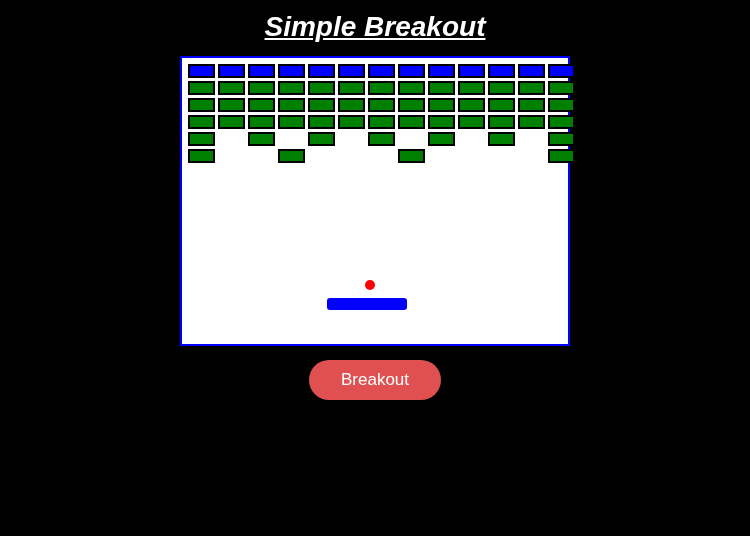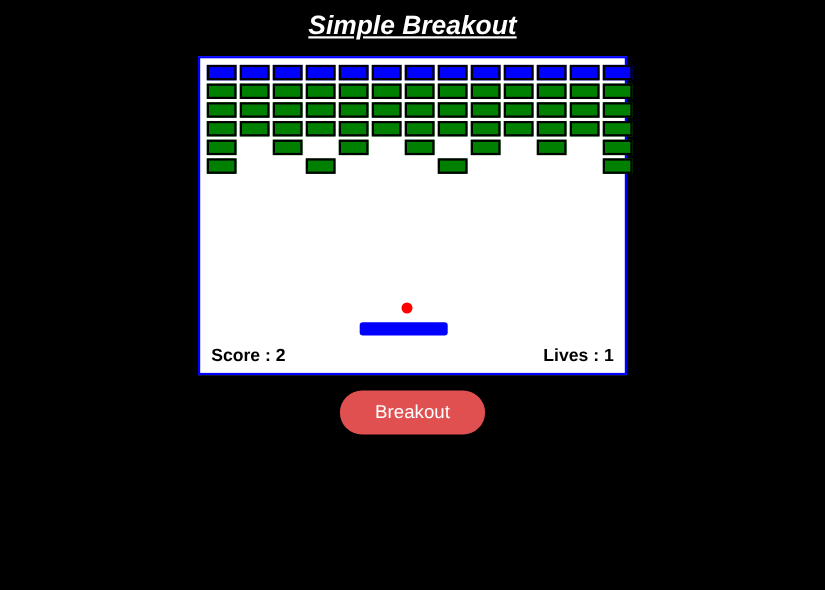--- a/index.html
+++ b/index.html
@@ -8,21 +8,21 @@
       width: 750px;
       height: 536px;
       overflow: hidden;
       display: flex;
       flex-direction: column;
       align-items: center;
       font-family: Arial, sans-serif;
     }
     #title {
       color: #fff;
-      font-size: 24px;
+      font-size: 28px;
       font-weight: bold;
       font-style: italic;
       text-decoration: underline;
       text-align: right;
       margin-top: 10px;
       line-height: 1.2;
     }
     #game-area {
       border: 2px solid blue;
       background: #fff;
@@ -157,19 +157,15 @@
       <div class="brick" style="width: 27px; height: 14px; visibility: hidden;"></div>
       <div class="brick brick-green" style="width: 27px; height: 14px;"></div>
       <div class="brick" style="width: 27px; height: 14px; visibility: hidden;"></div>
       <div class="brick" style="width: 27px; height: 14px; visibility: hidden;"></div>
       <div class="brick" style="width: 27px; height: 14px; visibility: hidden;"></div>
       <div class="brick" style="width: 27px; height: 14px; visibility: hidden;"></div>
       <div class="brick brick-green" style="width: 27px; height: 14px;"></div>
     </div>
   <div id="ball" style="width: 10px; height: 10px; left: 183px; top: 222px;"></div>
   <div id="paddle" style="width: 80px; height: 12px; left: 145px; top: 240px;"></div>
-  <div id="score-bar">
-    <span>Score : 2</span>
-    <span>Lives : 1</span>
-  </div>
 </div>
 
 <button id="restart-btn">Breakout</button>
 
 </body></html>

